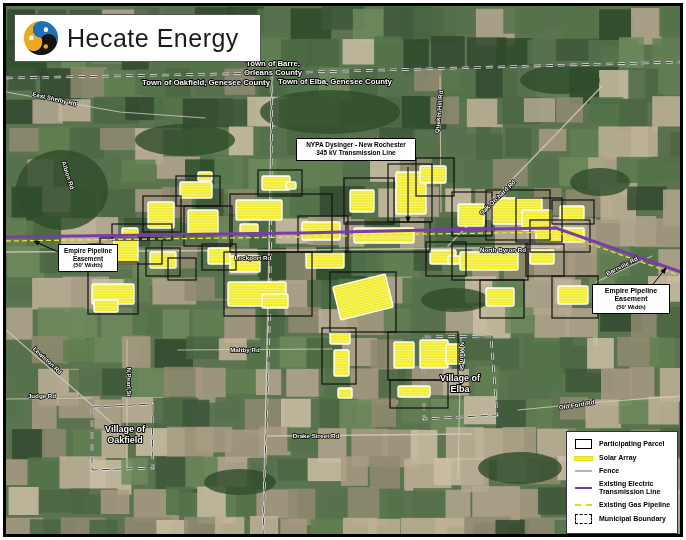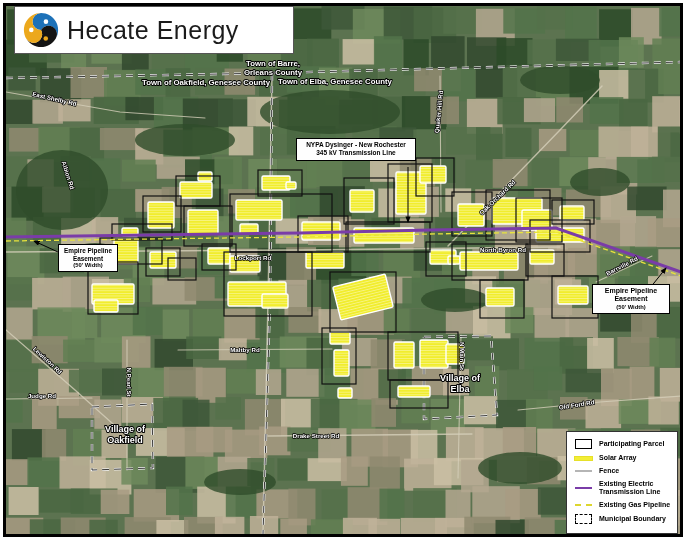--- a/index.html
+++ b/index.html
@@ -11,21 +11,21 @@
   
   text{font-family:"Liberation Sans",sans-serif;}
   .lbl-town{font-size:7.8px;font-weight:bold;fill:#fff;stroke:#000;stroke-width:1.8px;
             paint-order:stroke;stroke-linejoin:round;text-anchor:middle;}
   .lbl-village{font-size:9px;font-weight:bold;fill:#fff;stroke:#000;stroke-width:2px;
             paint-order:stroke;stroke-linejoin:round;text-anchor:middle;}
   .lbl-road{font-size:6.2px;font-weight:bold;fill:#fff;stroke:#000;stroke-width:1.5px;
             paint-order:stroke;stroke-linejoin:round;text-anchor:middle;}
 
   
-  .logo-box{position:absolute;left:8px;top:0;width:280px;height:48px;background:#fff;
+  .logo-box{position:absolute;left:8px;top:8px;width:247px;height:48px;background:#fff;
             border:1px solid #555;box-sizing:border-box;display:flex;align-items:center;
             gap:7px;padding-left:7px;z-index:5;}
   .logo-text{font-size:25px;font-weight:500;color:#1b1b1b;letter-spacing:0.5px;white-space:nowrap;}
 
   .callout{position:absolute;background:#fefefe;border:1px solid #000;box-sizing:border-box;
            text-align:center;z-index:4;padding:2px 1px;}
   .callout .c-line{font-weight:bold;color:#000;}
   .nypa{left:290px;top:132px;width:120px;font-size:6.5px;line-height:1.3;}
   .emp-left{left:52px;top:238px;width:60px;font-size:6.4px;line-height:1.2;}
   .emp-right{left:586px;top:278px;width:78px;font-size:7px;line-height:1.2;}

